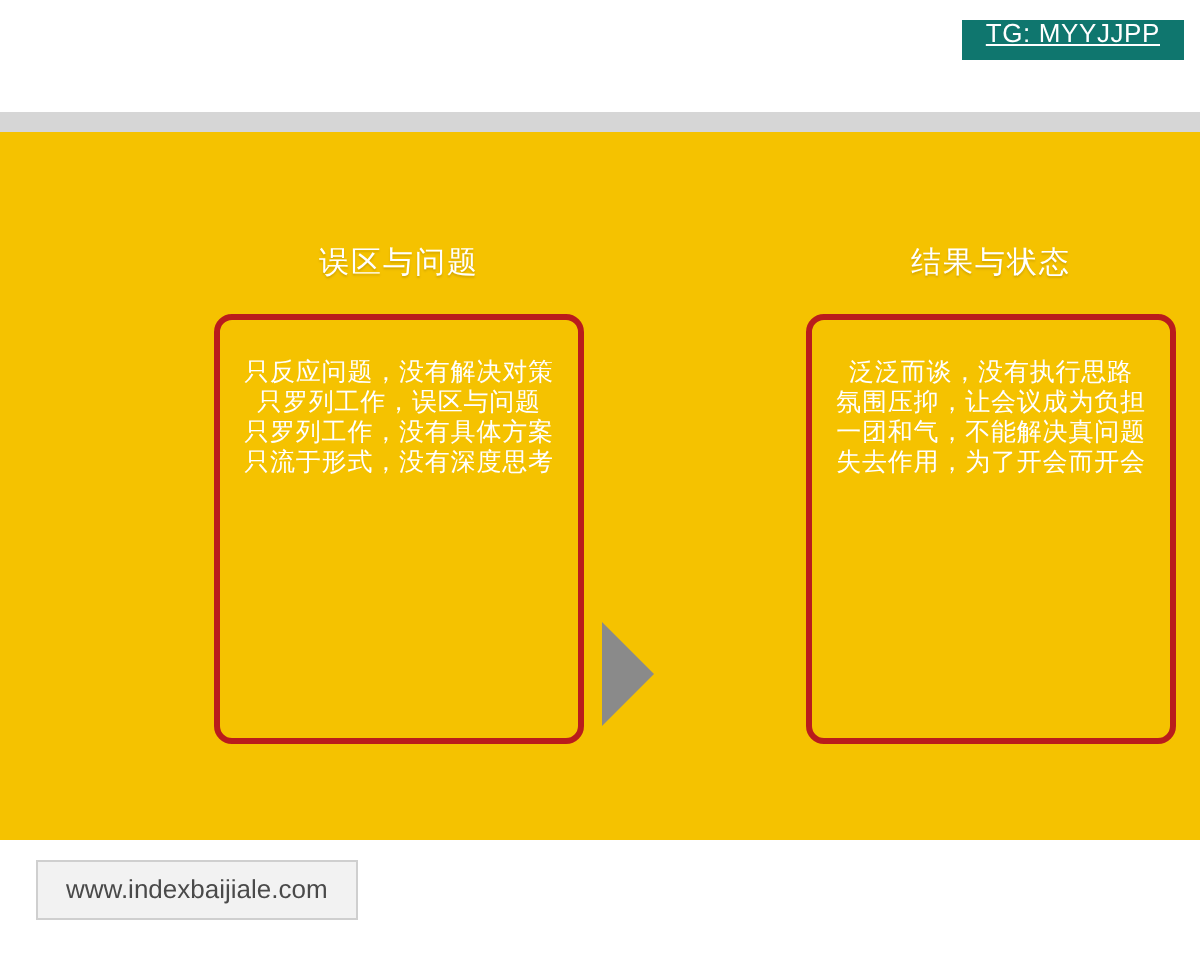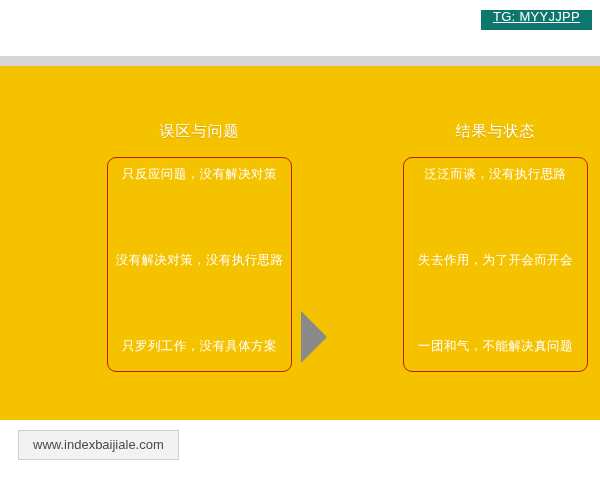--- a/index.html
+++ b/index.html
@@ -71,28 +71,27 @@
     text-align: center;
     color: #ffffff;
     font-size: 15px;
     font-family: "DejaVu Sans", sans-serif;
     letter-spacing: 1px;
     margin-bottom: 16px;
     text-shadow: 0 1px 1px rgba(120,90,0,0.25);
   }
 
   .col-box {
-    border: 1px solid #b91c1c;
+    border: 3px solid #b91c1c;
     border-radius: 9px;
-    padding: 8px 0 18px 0;
+    padding: 18px 0 18px 0;
     box-sizing: border-box;
     height: 215px;
     display: flex;
     flex-direction: column;
-    justify-content: space-between;
   }
 
   .col-item {
     color: #ffffff;
     font-size: 12.5px;
     font-family: "DejaVu Sans", sans-serif;
     text-align: center;
     letter-spacing: 0.4px;
     line-height: 1.2;
   }
@@ -132,32 +131,34 @@
 
 <div class="header-rule"></div>
 
 <div class="slide">
   <div class="columns">
 
     <div class="col col-left">
       <div class="col-title">误区与问题</div>
       <div class="col-box">
         <div class="col-item">只反应问题，没有解决对策</div>
-        <div class="col-item">没有解决对策，没有执行思路</div>
+        <div class="col-item">只罗列工作，误区与问题</div>
         <div class="col-item">只罗列工作，没有具体方案</div>
+        <div class="col-item">只流于形式，没有深度思考</div>
       </div>
     </div>
 
     <div class="arrow"></div>
 
     <div class="col col-right">
       <div class="col-title">结果与状态</div>
       <div class="col-box">
         <div class="col-item">泛泛而谈，没有执行思路</div>
+        <div class="col-item">氛围压抑，让会议成为负担</div>
+        <div class="col-item">一团和气，不能解决真问题</div>
         <div class="col-item">失去作用，为了开会而开会</div>
-        <div class="col-item">一团和气，不能解决真问题</div>
       </div>
     </div>
 
   </div>
 </div>
 
 <div class="watermark">www.indexbaijiale.com</div>
 
 </body></html>

